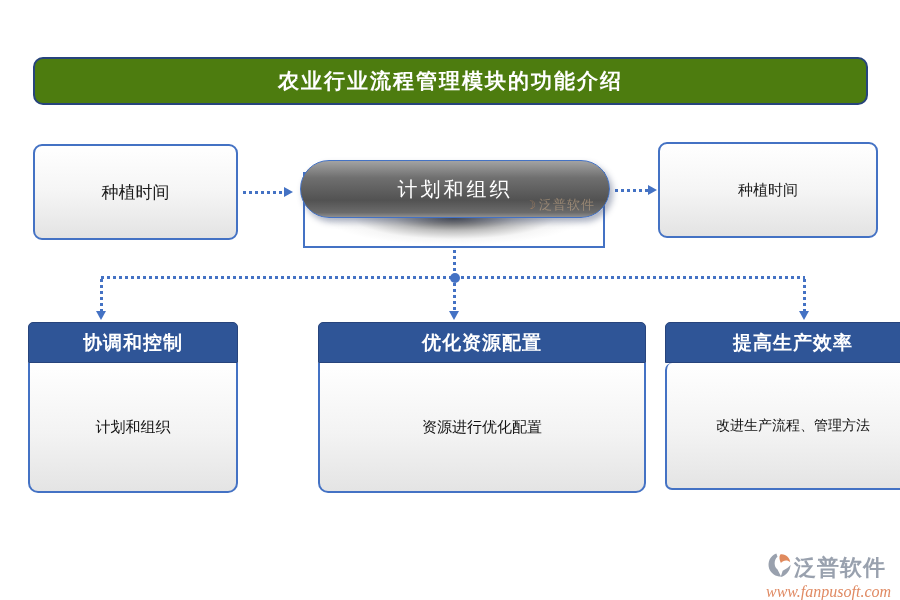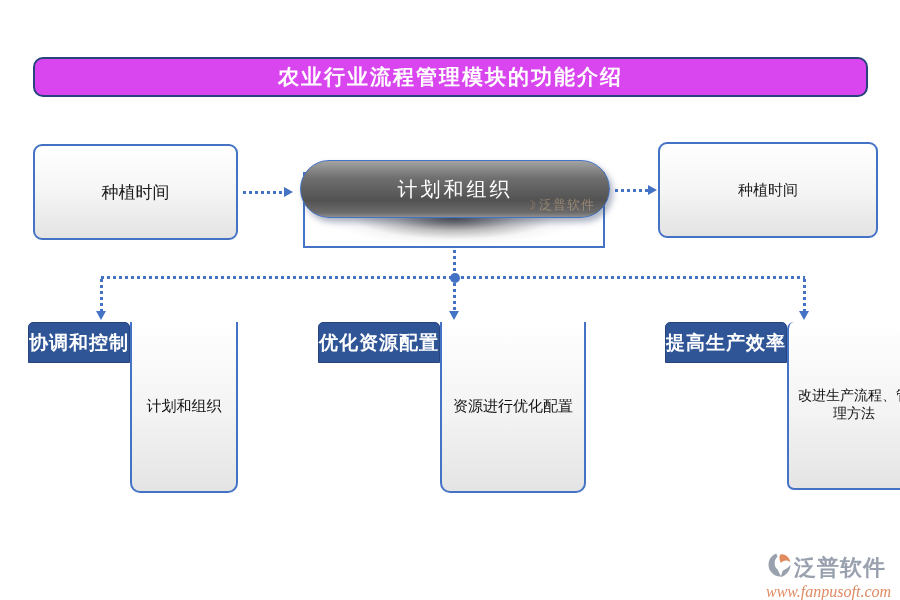--- a/index.html
+++ b/index.html
@@ -5,22 +5,22 @@
   * { margin:0; padding:0; box-sizing:border-box; }
   html,body { background:#ffffff; }
   #canvas {
     position:relative; width:900px; height:600px; background:#ffffff;
     font-family:"Liberation Sans","DejaVu Sans",sans-serif; overflow:hidden;
   }
   .serif { font-family:"Liberation Serif","DejaVu Serif",serif; }
 
   
   .banner {
-    position:absolute; left:33px; top:57px; width:835px; height:40px;
-    background:#d946ef; border:2px solid #27447C; border-radius:10px;
+    position:absolute; left:33px; top:57px; width:835px; height:48px;
+    background:#4d7c0f; border:2px solid #27447C; border-radius:10px;
     display:flex; align-items:center; justify-content:center;
     color:#ffffff; font-size:21px; font-weight:700; letter-spacing:2px;font-family:Liberation Mono, monospace;
   }
 
   
   .node {
     position:absolute; border:2px solid #4472C4; border-radius:9px;
     background:linear-gradient(180deg,#ffffff 0%,#f5f5f5 50%,#e3e3e3 100%);
     display:flex; align-items:center; justify-content:center; color:#1a1a1a;
   }
@@ -58,23 +58,23 @@
   .dot-v { position:absolute; width:3px;
     background-image:repeating-linear-gradient(to bottom,#4472C4 0 3px,transparent 3px 6px); }
   .arr-right { position:absolute; width:0; height:0;
     border-left:9px solid #4472C4; border-top:5px solid transparent; border-bottom:5px solid transparent; }
   .arr-down { position:absolute; width:0; height:0;
     border-top:9px solid #4472C4; border-left:5px solid transparent; border-right:5px solid transparent; }
   .junction { position:absolute; left:450px; top:273px; width:10px; height:10px;
     border-radius:50%; background:#4472C4; }
 
   
-  .card { position:absolute; top:322px; display:flex; flex-direction:row; }
+  .card { position:absolute; top:322px; display:flex; flex-direction:column; }
   .card-1 { left:28px;  width:210px; height:171px; }
-  .card-2 { left:318px; width:268px; height:171px; }
+  .card-2 { left:318px; width:328px; height:171px; }
   .card-3 { left:665px; width:256px; height:168px;justify-content:center; }
   .card-header {
     height:41px; background:#2F5597; border:1px solid #27447C;
     border-radius:5px 5px 0 0; color:#ffffff;
     display:flex; align-items:center; justify-content:center;
     font-size:19px; font-weight:700; letter-spacing:1px;
   }
   .card-body {
     flex:1; border:2px solid #4472C4; border-top:none; border-radius:0 0 10px 10px;
     background:linear-gradient(180deg,#ffffff 0%,#f3f3f3 55%,#e4e4e4 100%);

